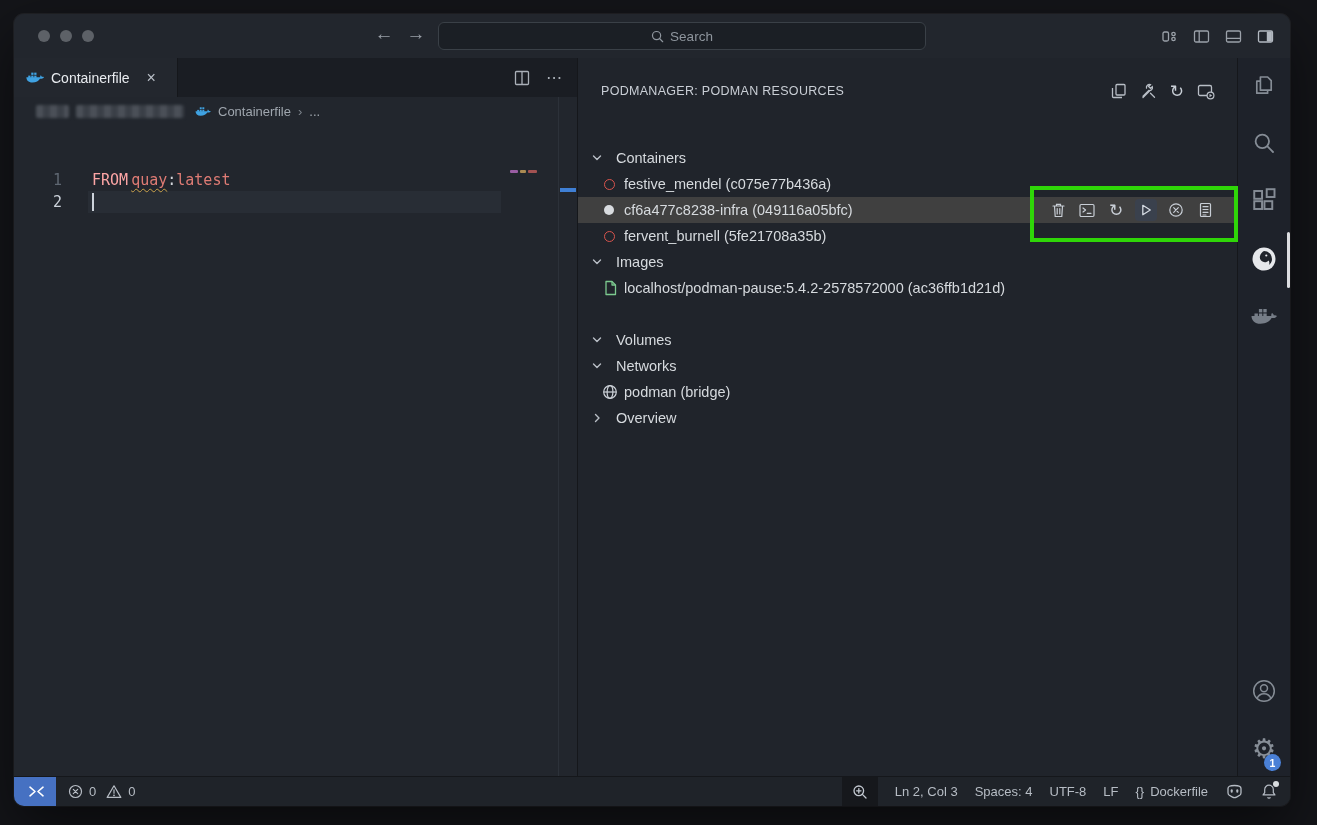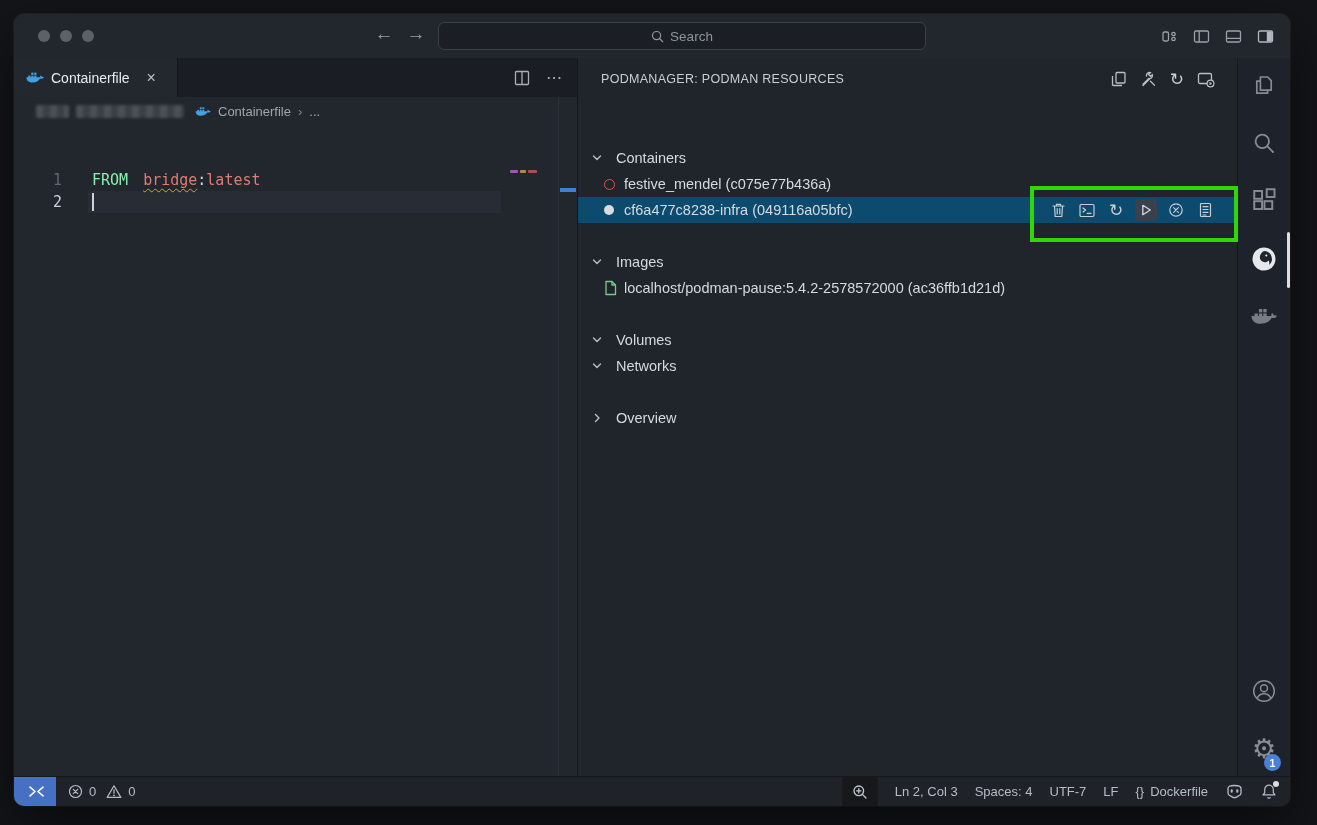--- a/index.html
+++ b/index.html
@@ -36,35 +36,35 @@
   .tab-close{margin-left:10px;color:#b9bfc7;font-size:16px;line-height:1;}
   .tab-actions{position:absolute;right:14px;top:0;height:39px;display:flex;align-items:center;gap:16px;color:#9ba1a9;}
   .dots{font-size:16px;color:#aab0b8;letter-spacing:1px;}
   .breadcrumb{position:absolute;left:0;top:39px;width:100%;height:28px;display:flex;align-items:center;gap:7px;padding-left:22px;box-sizing:border-box;color:#9fa6ae;font-size:13px;background:#22262d;}
   .blurblock{height:13px;border-radius:2px;filter:blur(1.6px);
     background:repeating-linear-gradient(90deg,#4b5058 0 7px,#3a3f47 7px 14px),repeating-linear-gradient(0deg,rgba(255,255,255,.08) 0 4px,rgba(0,0,0,.12) 4px 8px);}
   .code-area{position:absolute;left:0;top:67px;right:0;bottom:0;font-family:"DejaVu Sans Mono",monospace;font-size:15px;}
   .cur-line{position:absolute;left:74px;top:66px;width:413px;height:22px;background:#282d35;}
   .gutter-num{position:absolute;left:20px;width:28px;text-align:right;height:22px;line-height:22px;color:#5f6772;}
   .code-line{position:absolute;left:78px;height:22px;line-height:22px;white-space:pre;}
-  .tok-kw{color:#86efac;margin-right:15px;}
+  .tok-kw{color:#fca5a5;margin-right:3px;}
   .tok-img{color:#de7b74;text-decoration:underline wavy #c9a24b 1px;text-underline-offset:3px;}
   .tok-punct{color:#d4d7dc;}
   .tok-tag{color:#de7b74;}
   .cursor{position:absolute;left:78px;top:68px;width:1.5px;height:18px;background:#ccd2da;}
   .mini-mark{position:absolute;height:3px;top:45px;border-radius:1px;}
   .scroll-sep{position:absolute;left:544px;top:39px;bottom:0;width:1px;background:#2c3139;}
   .ov-cursor{position:absolute;left:546px;top:63px;width:16px;height:4px;background:#3f7fd4;}
   
   .sidebar{position:absolute;left:563px;top:0;width:660px;height:718px;background:#20242b;border-left:1px solid #15171b;box-sizing:border-box;}
-  .panel-header{position:absolute;left:0;top:0;width:100%;height:42px;display:flex;align-items:center;}
+  .panel-header{position:absolute;left:0;top:12px;width:100%;height:42px;display:flex;align-items:center;}
   .panel-title{padding-left:23px;font-size:12.5px;letter-spacing:.3px;color:#c9ced5;flex:1;white-space:nowrap;}
   .panel-header-actions{display:flex;gap:13px;padding-right:22px;align-items:center;}
   .tree-row{position:absolute;left:0;width:100%;height:26px;color:#d6dade;font-size:14.5px;}
-  .tree-row.hovered{background:#0c4a6e;}
+  .tree-row.hovered{background:#404040;}
   .row-label{position:absolute;top:0;height:26px;line-height:26px;white-space:nowrap;}
   .sec-label{left:38px;}
   .item-label{left:46px;}
   .sec-chev{position:absolute;left:13px;top:7px;}
   .item-ico{position:absolute;left:26px;top:5px;}
   .ring{display:inline-block;width:9px;height:9px;border:1.6px solid #d9544d;border-radius:50%;margin-top:3px;}
   .dot{display:inline-block;width:10px;height:10px;background:#d8dbdf;border-radius:50%;margin-top:3px;}
   .row-actions{position:absolute;right:22px;top:0;height:26px;display:flex;align-items:center;gap:9px;}
   .ra{display:inline-flex;width:20px;height:22px;align-items:center;justify-content:center;color:#c8ced6;}
   .ra.hov{background:#3a414d;border-radius:4px;width:22px;}
@@ -189,21 +189,21 @@
         </span>
         <span>Containerfile</span>
         <span style="color:#7d848c">›</span>
         <span>...</span>
       </div>
 
       <div class="code-area">
         <div class="cur-line"></div>
         <div class="gutter-num" style="top:44px">1</div>
         <div class="gutter-num" style="top:66px;color:#ccd2da">2</div>
-        <div class="code-line" style="top:44px"><span class="tok-kw">FROM</span><span class="tok-img">bridge</span><span class="tok-punct">:</span><span class="tok-tag">latest</span></div>
+        <div class="code-line" style="top:44px"><span class="tok-kw">FROM</span><span class="tok-img">quay</span><span class="tok-punct">:</span><span class="tok-tag">latest</span></div>
         <div class="cursor"></div>
         <span class="mini-mark" style="left:496px;width:8px;background:#9a5da3"></span>
         <span class="mini-mark" style="left:506px;width:6px;background:#ab8a52"></span>
         <span class="mini-mark" style="left:514px;width:9px;background:#a35252"></span>
       </div>
       <div class="scroll-sep"></div>
       <div class="ov-cursor" style="top:130px"></div>
     </div>
 
     <div class="sidebar">
@@ -277,20 +277,24 @@
           </span>
           <span class="ra">
             <svg width="13" height="16" viewBox="0 0 13 16">
                 <rect x="1.5" y="1.5" width="10" height="13" rx="1" fill="none" stroke="#c8ced6" stroke-width="1.2"></rect>
                 <path d="M4 4.7h5M4 7.5h5M4 10.3h5M4 13h3" stroke="#c8ced6" stroke-width="1.2" stroke-linecap="round"></path>
               </svg>
           </span>
         </div>
       </div>
 
+      <div class="tree-row" style="top:165px">
+        <span class="item-ico"><span class="ring"></span></span>
+        <span class="row-label item-label">fervent_burnell (5fe21708a35b)</span>
+      </div>
 
       <div class="tree-row" style="top:191px">
         <span class="sec-chev">
             <svg width="12" height="12" viewBox="0 0 12 12">
               <path d="M2.5 4 6 7.5 9.5 4" fill="none" stroke="#b9bfc7" stroke-width="1.4" stroke-linecap="round" stroke-linejoin="round"></path>
             </svg>
           </span>
         <span class="row-label sec-label">Images</span>
       </div>
 
@@ -316,20 +320,30 @@
 
       <div class="tree-row" style="top:295px">
         <span class="sec-chev">
             <svg width="12" height="12" viewBox="0 0 12 12">
               <path d="M2.5 4 6 7.5 9.5 4" fill="none" stroke="#b9bfc7" stroke-width="1.4" stroke-linecap="round" stroke-linejoin="round"></path>
             </svg>
           </span>
         <span class="row-label sec-label">Networks</span>
       </div>
 
+      <div class="tree-row" style="top:321px">
+        <span class="item-ico" style="left:24px">
+          <svg width="16" height="16" viewBox="0 0 16 16" fill="none" stroke="#cdd2d9" stroke-width="1.2">
+              <circle cx="8" cy="8" r="6.3"></circle>
+              <ellipse cx="8" cy="8" rx="2.9" ry="6.3"></ellipse>
+              <line x1="1.7" y1="8" x2="14.3" y2="8"></line>
+            </svg>
+        </span>
+        <span class="row-label item-label">podman (bridge)</span>
+      </div>
 
       <div class="tree-row" style="top:347px">
         <span class="sec-chev">
             <svg width="12" height="12" viewBox="0 0 12 12">
               <path d="M4.5 2.5 8 6 4.5 9.5" fill="none" stroke="#b9bfc7" stroke-width="1.4" stroke-linecap="round" stroke-linejoin="round"></path>
             </svg>
           </span>
         <span class="row-label sec-label">Overview</span>
       </div>
     </div>
@@ -417,21 +431,21 @@
       <span class="zoom-box">
         <svg width="16" height="16" viewBox="0 0 16 16" fill="none" stroke="#c3c9d1" stroke-width="1.3" stroke-linecap="round">
             <circle cx="6.8" cy="6.8" r="4.8"></circle>
             <line x1="10.4" y1="10.4" x2="14" y2="14"></line>
             <line x1="4.6" y1="6.8" x2="9" y2="6.8"></line>
             <line x1="6.8" y1="4.6" x2="6.8" y2="9"></line>
           </svg>
       </span>
       <span class="sb-item">Ln 2, Col 3</span>
       <span class="sb-item">Spaces: 4</span>
-      <span class="sb-item">UTF-7</span>
+      <span class="sb-item">UTF-8</span>
       <span class="sb-item">LF</span>
       <span class="lang">
         <span>{}</span>
         <span>Dockerfile</span>
       </span>
       <span>
         <svg width="19" height="15" viewBox="0 0 19 15" fill="none" stroke="#b6bcc4" stroke-width="1.3">
             <path d="M3 4.5C3 2.6 4.6 1.5 9.5 1.5S16 2.6 16 4.5v4.2c0 1.1-.4 1.9-1.3 2.5l-3.2 1.9c-1.2.7-2.8.7-4 0l-3.2-1.9C3.4 10.6 3 9.8 3 8.7z"></path>
             <rect x="5.7" y="5.3" width="2" height="3.4" rx="1" fill="#b6bcc4" stroke="none"></rect>
             <rect x="11.3" y="5.3" width="2" height="3.4" rx="1" fill="#b6bcc4" stroke="none"></rect>

